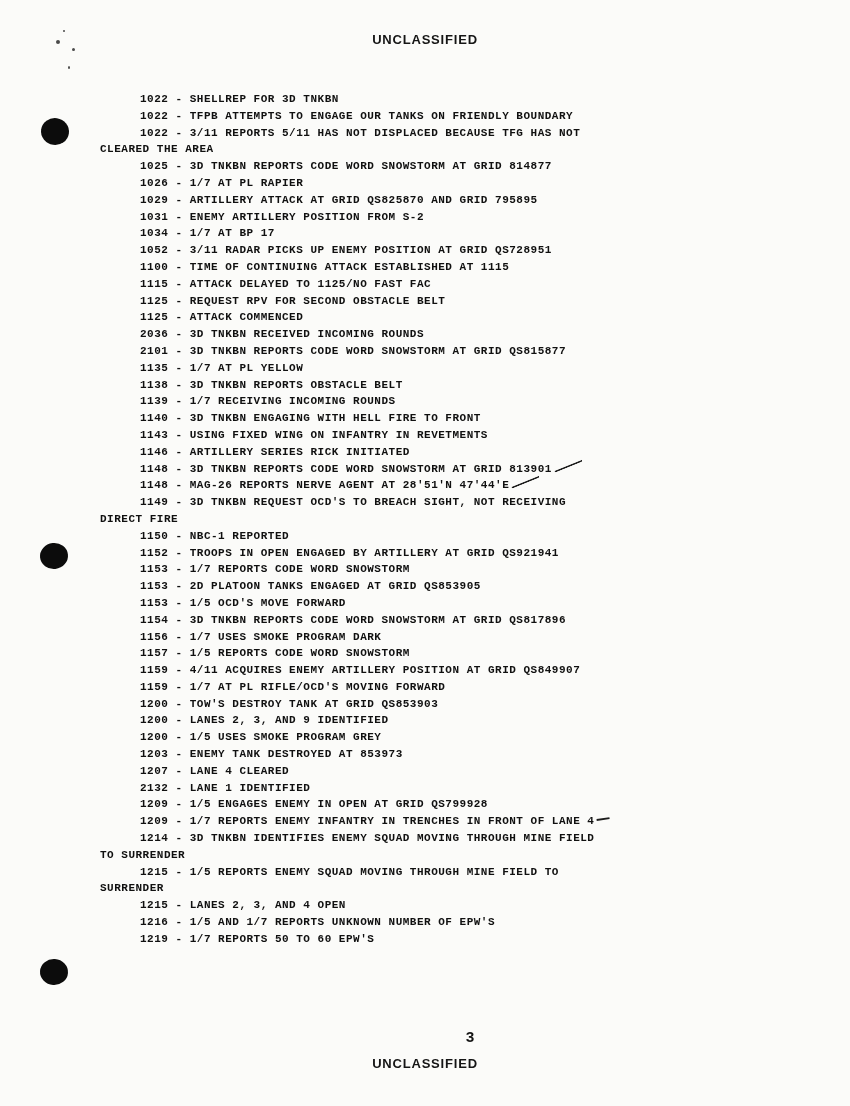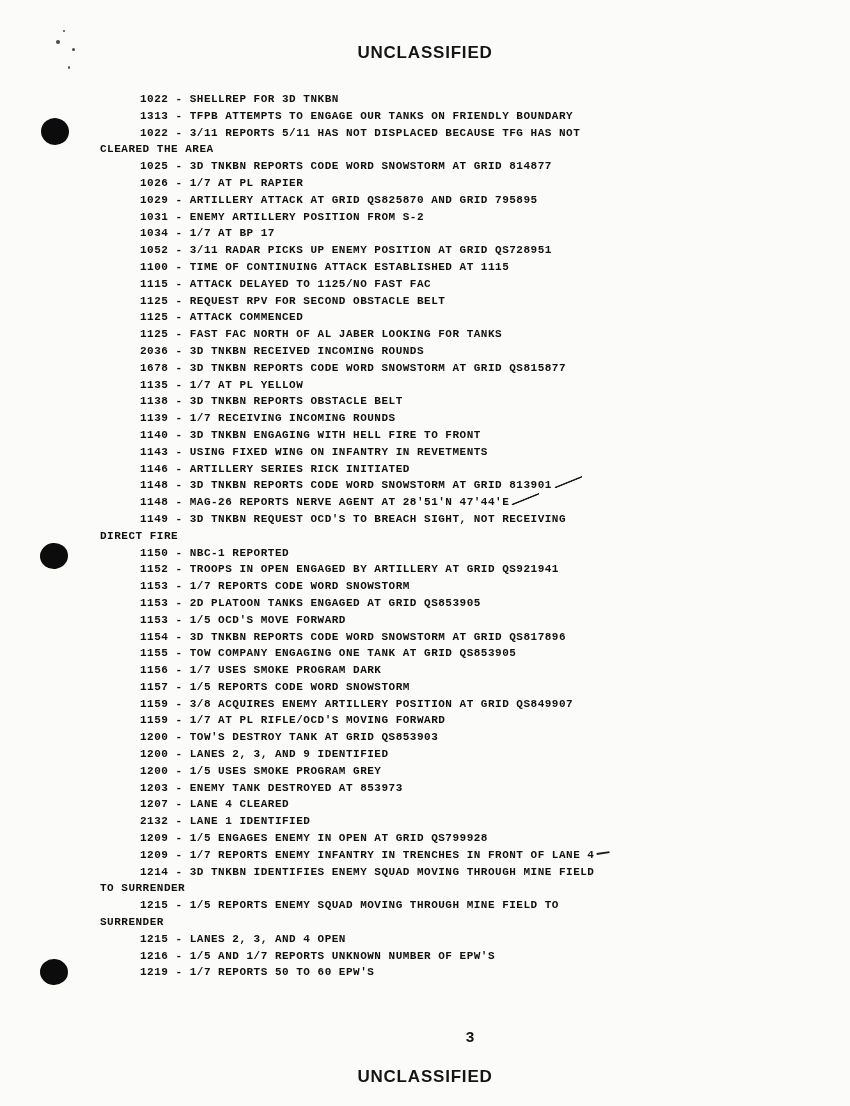--- a/index.html
+++ b/index.html
@@ -9,23 +9,22 @@
     font-family:"Liberation Mono","DejaVu Sans Mono",monospace;
     color:#101010;
     position:relative;
     overflow:hidden;
   }
   .page{position:absolute;inset:0;}
   .classification{
     position:absolute;left:0;width:850px;
     text-align:center;
     font-family:"Liberation Sans","DejaVu Sans",sans-serif;
-    font-weight:700;font-size:17px;letter-spacing:0.8px;
+    font-weight:700;font-size:13px;letter-spacing:0.8px;
     color:#151515;
-    margin-top:11px;
   }
   .classification.header{top:32px;}
   .classification.footer{top:1056px;}
   .page-number{
     position:absolute;top:1030px;left:100px;width:740px;
     text-align:center;
     font-size:15px;font-weight:600;color:#151515;
   }
   .log{
     position:absolute;top:91px;left:100px;width:704px;
@@ -72,56 +71,54 @@
   <div class="speckle" style="left:72px;top:48px;width:3px;height:3px;"></div>
   <div class="speckle" style="left:63px;top:30px;width:2px;height:2px;"></div>
   <div class="speckle" style="left:68px;top:66px;width:2px;height:3px;"></div>
 
   <div class="hole-punch" style="left:41px;top:118px;width:28px;height:27px;transform:rotate(8deg);"></div>
   <div class="hole-punch" style="left:40px;top:543px;width:28px;height:26px;transform:rotate(-6deg);"></div>
   <div class="hole-punch" style="left:40px;top:959px;width:28px;height:26px;transform:rotate(4deg);"></div>
 
   <div class="log">
       <div class="entry">1022 - SHELLREP FOR 3D TNKBN</div>
-      <div class="entry">1313 - TFPB ATTEMPTS TO ENGAGE OUR TANKS ON FRIENDLY BOUNDARY</div>
+      <div class="entry">1022 - TFPB ATTEMPTS TO ENGAGE OUR TANKS ON FRIENDLY BOUNDARY</div>
       <div class="entry">1022 - 3/11 REPORTS 5/11 HAS NOT DISPLACED BECAUSE TFG HAS NOT
 CLEARED THE AREA</div>
       <div class="entry">1025 - 3D TNKBN REPORTS CODE WORD SNOWSTORM AT GRID 814877</div>
       <div class="entry">1026 - 1/7 AT PL RAPIER</div>
       <div class="entry">1029 - ARTILLERY ATTACK AT GRID QS825870 AND GRID 795895</div>
       <div class="entry">1031 - ENEMY ARTILLERY POSITION FROM S-2</div>
       <div class="entry">1034 - 1/7 AT BP 17</div>
       <div class="entry">1052 - 3/11 RADAR PICKS UP ENEMY POSITION AT GRID QS728951</div>
       <div class="entry">1100 - TIME OF CONTINUING ATTACK ESTABLISHED AT 1115</div>
       <div class="entry">1115 - ATTACK DELAYED TO 1125/NO FAST FAC</div>
       <div class="entry">1125 - REQUEST RPV FOR SECOND OBSTACLE BELT</div>
       <div class="entry">1125 - ATTACK COMMENCED</div>
-      <div class="entry">1125 - FAST FAC NORTH OF AL JABER LOOKING FOR TANKS</div>
       <div class="entry">2036 - 3D TNKBN RECEIVED INCOMING ROUNDS</div>
-      <div class="entry">1678 - 3D TNKBN REPORTS CODE WORD SNOWSTORM AT GRID QS815877</div>
+      <div class="entry">2101 - 3D TNKBN REPORTS CODE WORD SNOWSTORM AT GRID QS815877</div>
       <div class="entry">1135 - 1/7 AT PL YELLOW</div>
       <div class="entry">1138 - 3D TNKBN REPORTS OBSTACLE BELT</div>
       <div class="entry">1139 - 1/7 RECEIVING INCOMING ROUNDS</div>
       <div class="entry">1140 - 3D TNKBN ENGAGING WITH HELL FIRE TO FRONT</div>
       <div class="entry">1143 - USING FIXED WING ON INFANTRY IN REVETMENTS</div>
       <div class="entry">1146 - ARTILLERY SERIES RICK INITIATED</div>
       <div class="entry">1148 - 3D TNKBN REPORTS CODE WORD SNOWSTORM AT GRID 813901<span class="hand-mark slash"></span></div>
       <div class="entry">1148 - MAG-26 REPORTS NERVE AGENT AT 28'51'N 47'44'E<span class="hand-mark slash"></span></div>
       <div class="entry">1149 - 3D TNKBN REQUEST OCD'S TO BREACH SIGHT, NOT RECEIVING
 DIRECT FIRE</div>
       <div class="entry">1150 - NBC-1 REPORTED</div>
       <div class="entry">1152 - TROOPS IN OPEN ENGAGED BY ARTILLERY AT GRID QS921941</div>
       <div class="entry">1153 - 1/7 REPORTS CODE WORD SNOWSTORM</div>
       <div class="entry">1153 - 2D PLATOON TANKS ENGAGED AT GRID QS853905</div>
       <div class="entry">1153 - 1/5 OCD'S MOVE FORWARD</div>
       <div class="entry">1154 - 3D TNKBN REPORTS CODE WORD SNOWSTORM AT GRID QS817896</div>
-      <div class="entry">1155 - TOW COMPANY ENGAGING ONE TANK AT GRID QS853905</div>
       <div class="entry">1156 - 1/7 USES SMOKE PROGRAM DARK</div>
       <div class="entry">1157 - 1/5 REPORTS CODE WORD SNOWSTORM</div>
-      <div class="entry">1159 - 3/8 ACQUIRES ENEMY ARTILLERY POSITION AT GRID QS849907</div>
+      <div class="entry">1159 - 4/11 ACQUIRES ENEMY ARTILLERY POSITION AT GRID QS849907</div>
       <div class="entry">1159 - 1/7 AT PL RIFLE/OCD'S MOVING FORWARD</div>
       <div class="entry">1200 - TOW'S DESTROY TANK AT GRID QS853903</div>
       <div class="entry">1200 - LANES 2, 3, AND 9 IDENTIFIED</div>
       <div class="entry">1200 - 1/5 USES SMOKE PROGRAM GREY</div>
       <div class="entry">1203 - ENEMY TANK DESTROYED AT 853973</div>
       <div class="entry">1207 - LANE 4 CLEARED</div>
       <div class="entry">2132 - LANE 1 IDENTIFIED</div>
       <div class="entry">1209 - 1/5 ENGAGES ENEMY IN OPEN AT GRID QS799928</div>
       <div class="entry">1209 - 1/7 REPORTS ENEMY INFANTRY IN TRENCHES IN FRONT OF LANE 4<span class="hand-mark dash"></span></div>
       <div class="entry">1214 - 3D TNKBN IDENTIFIES ENEMY SQUAD MOVING THROUGH MINE FIELD

